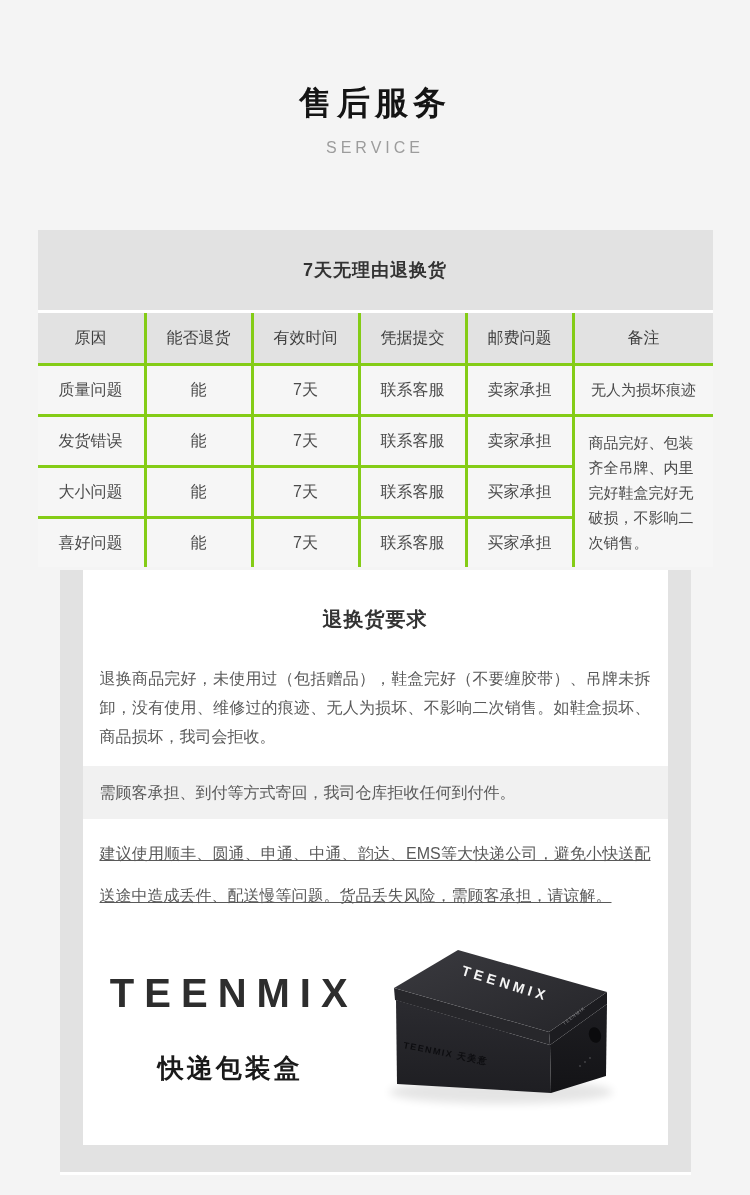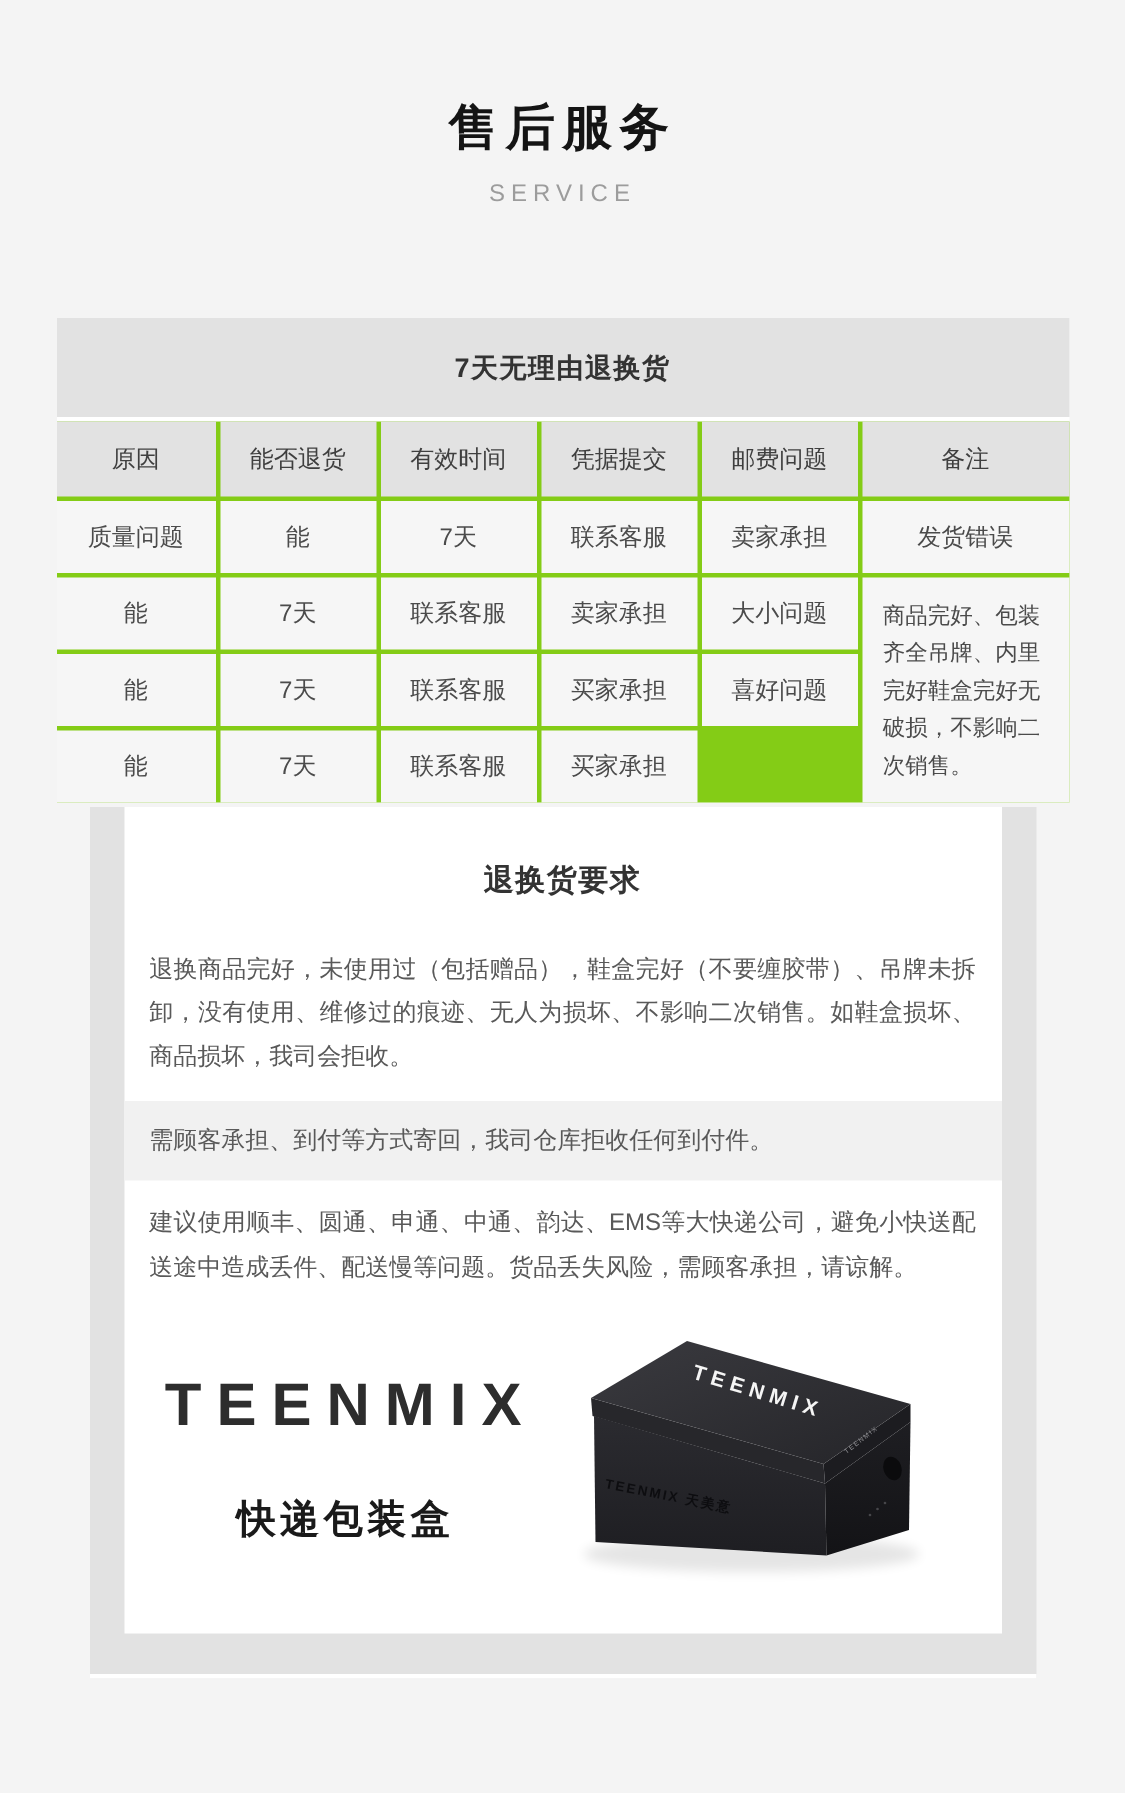--- a/index.html
+++ b/index.html
@@ -4,33 +4,33 @@
 <style>
   * { margin:0; padding:0; box-sizing:border-box; }
   html,body { background:#f4f4f4; }
   body {
     width:750px; height:1195px; overflow:hidden;
     margin:0 auto;
     font-family:"Liberation Sans","DejaVu Sans",sans-serif;
     -webkit-font-smoothing:antialiased;
   }
   
-  .hdr { padding-top:66px; text-align:center; }
+  .hdr { padding-top:84px; text-align:center; }
   .hdr h1 {
     font-size:33px; line-height:38px; font-weight:700;
     color:#141414; letter-spacing:5px;
   }
   .hdr .sub {
     margin-top:16px; font-size:16px; line-height:20px;
     color:#9c9c9c; letter-spacing:4px; font-weight:400;
   }
   
   .table-block { width:675px; margin:72px auto 0; background:#ffffff; }
   .table-title {
-    height:66px; background:#e2e2e2; margin-bottom:3px;
+    height:80px; background:#e2e2e2; margin-bottom:3px;
     display:flex; align-items:center; justify-content:center;
     font-size:18px; font-weight:700; color:#333333; letter-spacing:1px;
   }
   .grid-table {
     display:grid;
     grid-template-columns:106px 104px 104px 104px 104px 1fr;
     gap:3px; background:#84cc16;
   }
   .cell {
     display:flex; align-items:center; justify-content:center;
@@ -56,21 +56,21 @@
     font-weight:700; color:#333333; letter-spacing:1px;
   }
   .panel p.body-text {
     margin:32px 17px 0; font-size:16px; line-height:29px;
     color:#595959; text-align:justify;
   }
   .note-band {
     margin-top:15px; background:#f1f1f1;
     padding:13px 17px; font-size:16px; line-height:27px; color:#595959;
   }
-  .panel p.body-text.second { margin-top:14px; line-height:30px; }
+  .panel p.body-text.second { margin-top:14px; line-height:42px;text-decoration:underline; }
   
   .brand-row { margin-top:16px; height:188px; display:flex; }
   .brand-left {
     width:50%; display:flex; flex-direction:column;
     align-items:center; justify-content:center;
   }
   .brand-logo {
     font-size:40px; font-weight:700; color:#2d2d2d;
     letter-spacing:10px; text-indent:10px; line-height:44px;
   }
@@ -100,20 +100,21 @@
     <div class="cell head">有效时间</div>
     <div class="cell head">凭据提交</div>
     <div class="cell head">邮费问题</div>
     <div class="cell head">备注</div>
 
     <div class="cell data">质量问题</div>
     <div class="cell data">能</div>
     <div class="cell data">7天</div>
     <div class="cell data">联系客服</div>
     <div class="cell data">卖家承担</div>
+    <div class="cell data note-single">无人为损坏痕迹</div>
 
     <div class="cell data">发货错误</div>
     <div class="cell data">能</div>
     <div class="cell data">7天</div>
     <div class="cell data">联系客服</div>
     <div class="cell data">卖家承担</div>
 
     <div class="cell note-merged">商品完好、包装齐全吊牌、内里完好鞋盒完好无破损，不影响二次销售。</div>
 
     <div class="cell data">大小问题</div>

